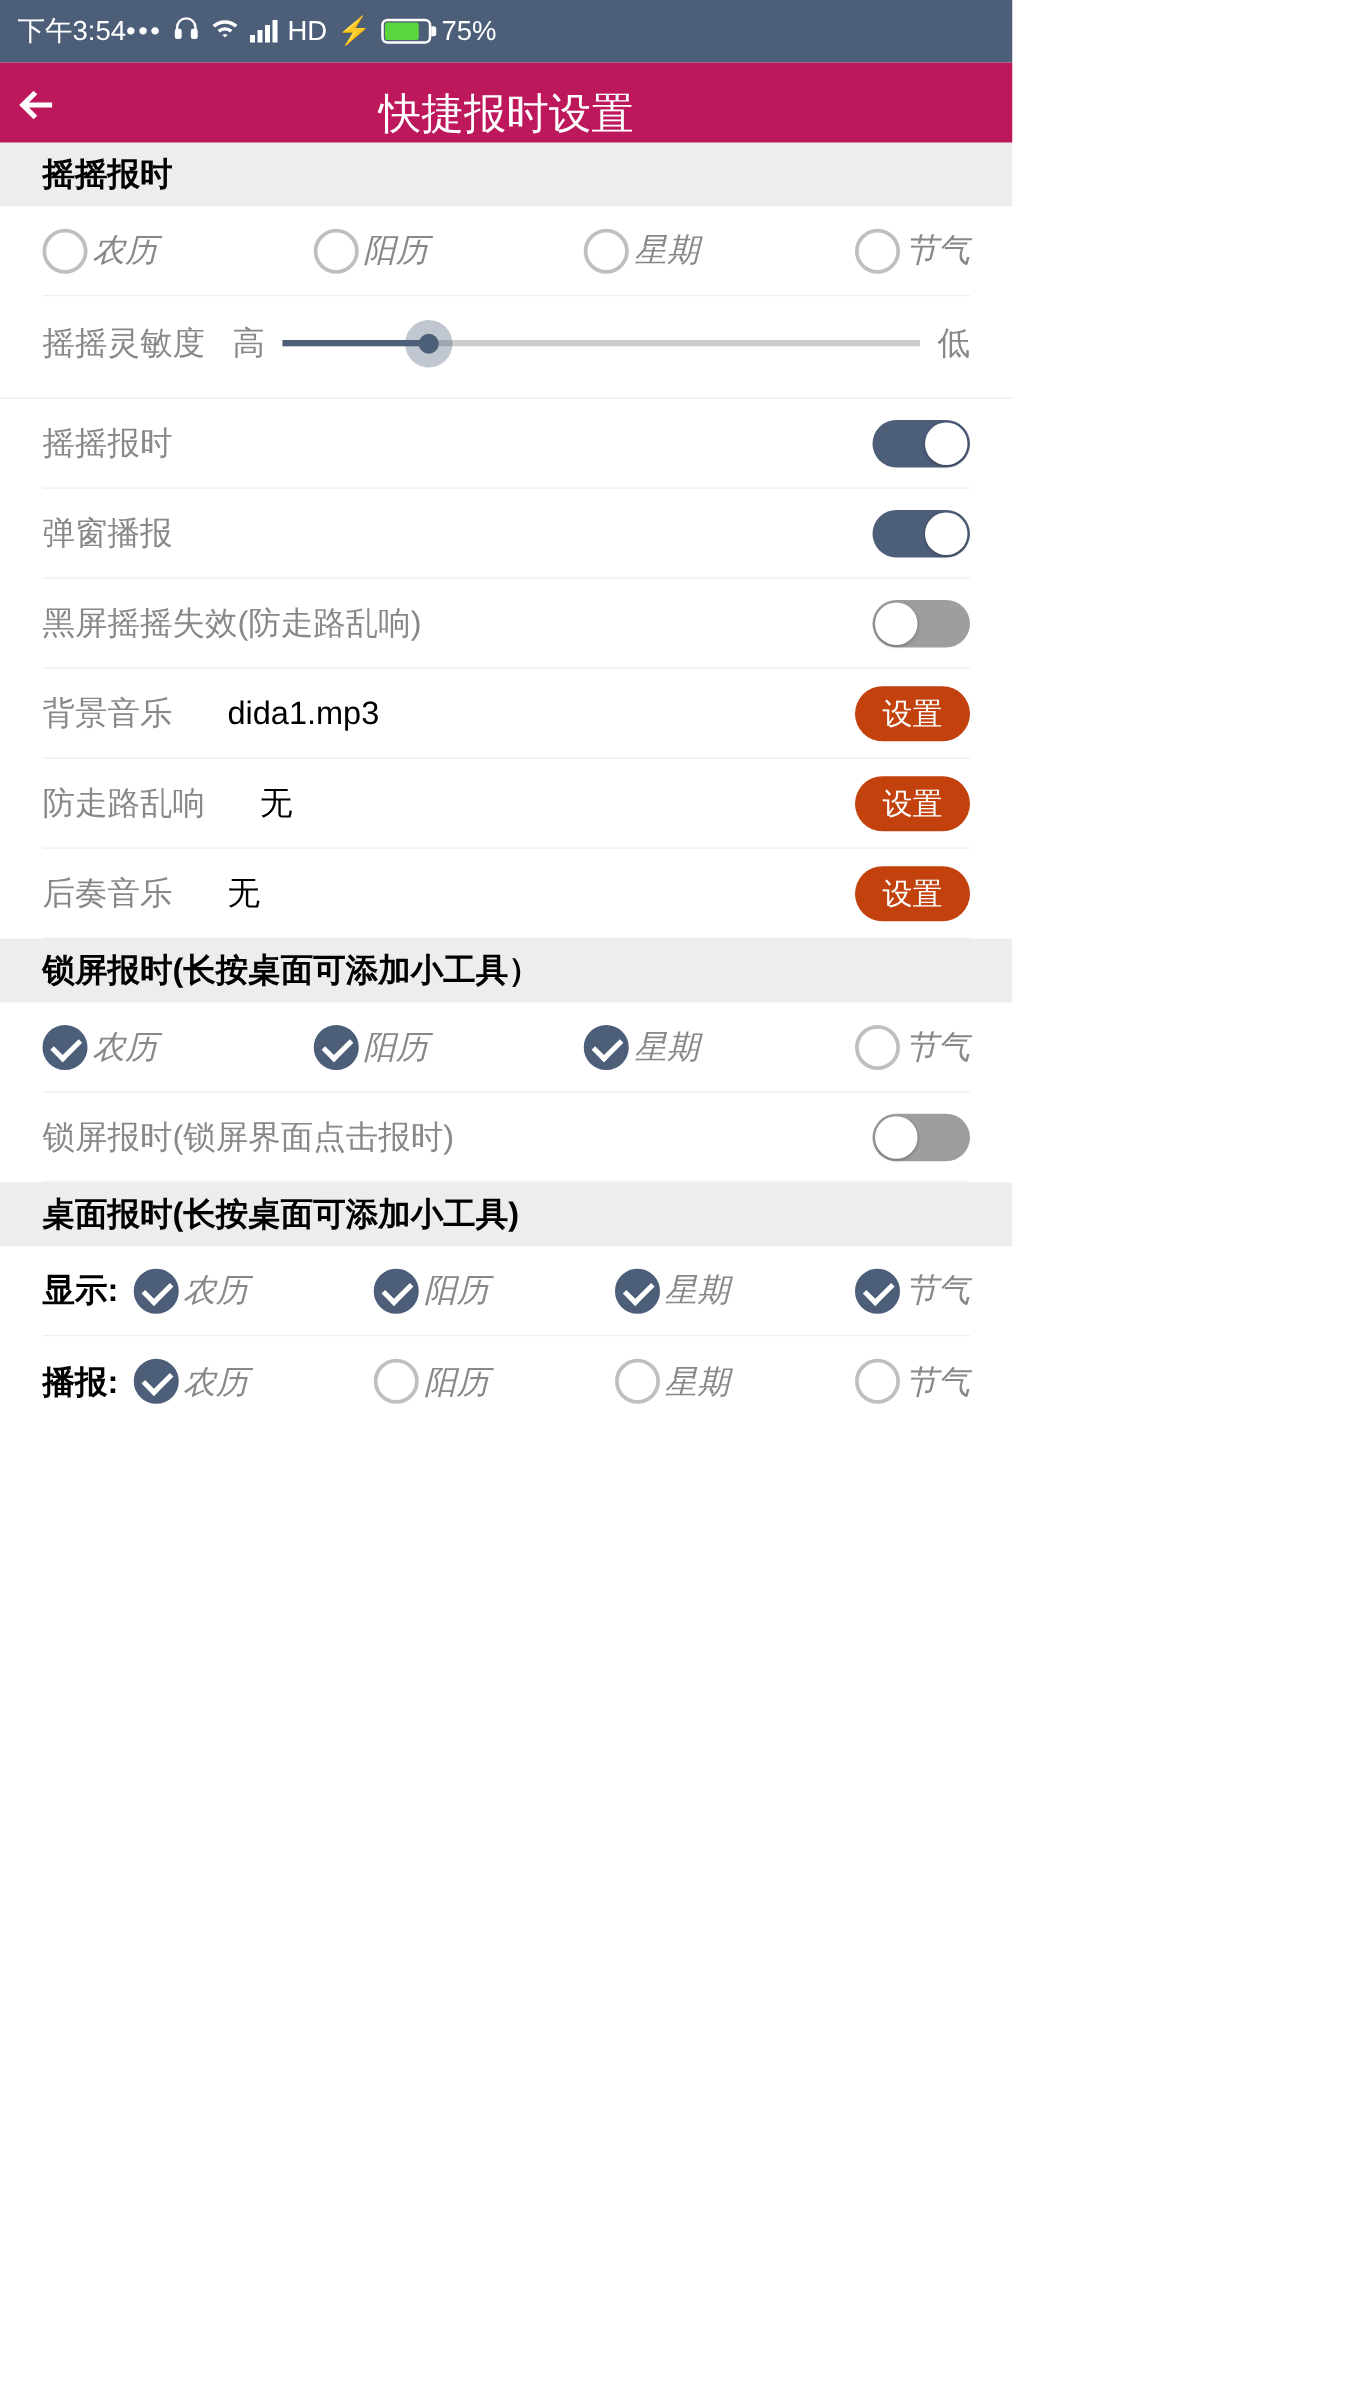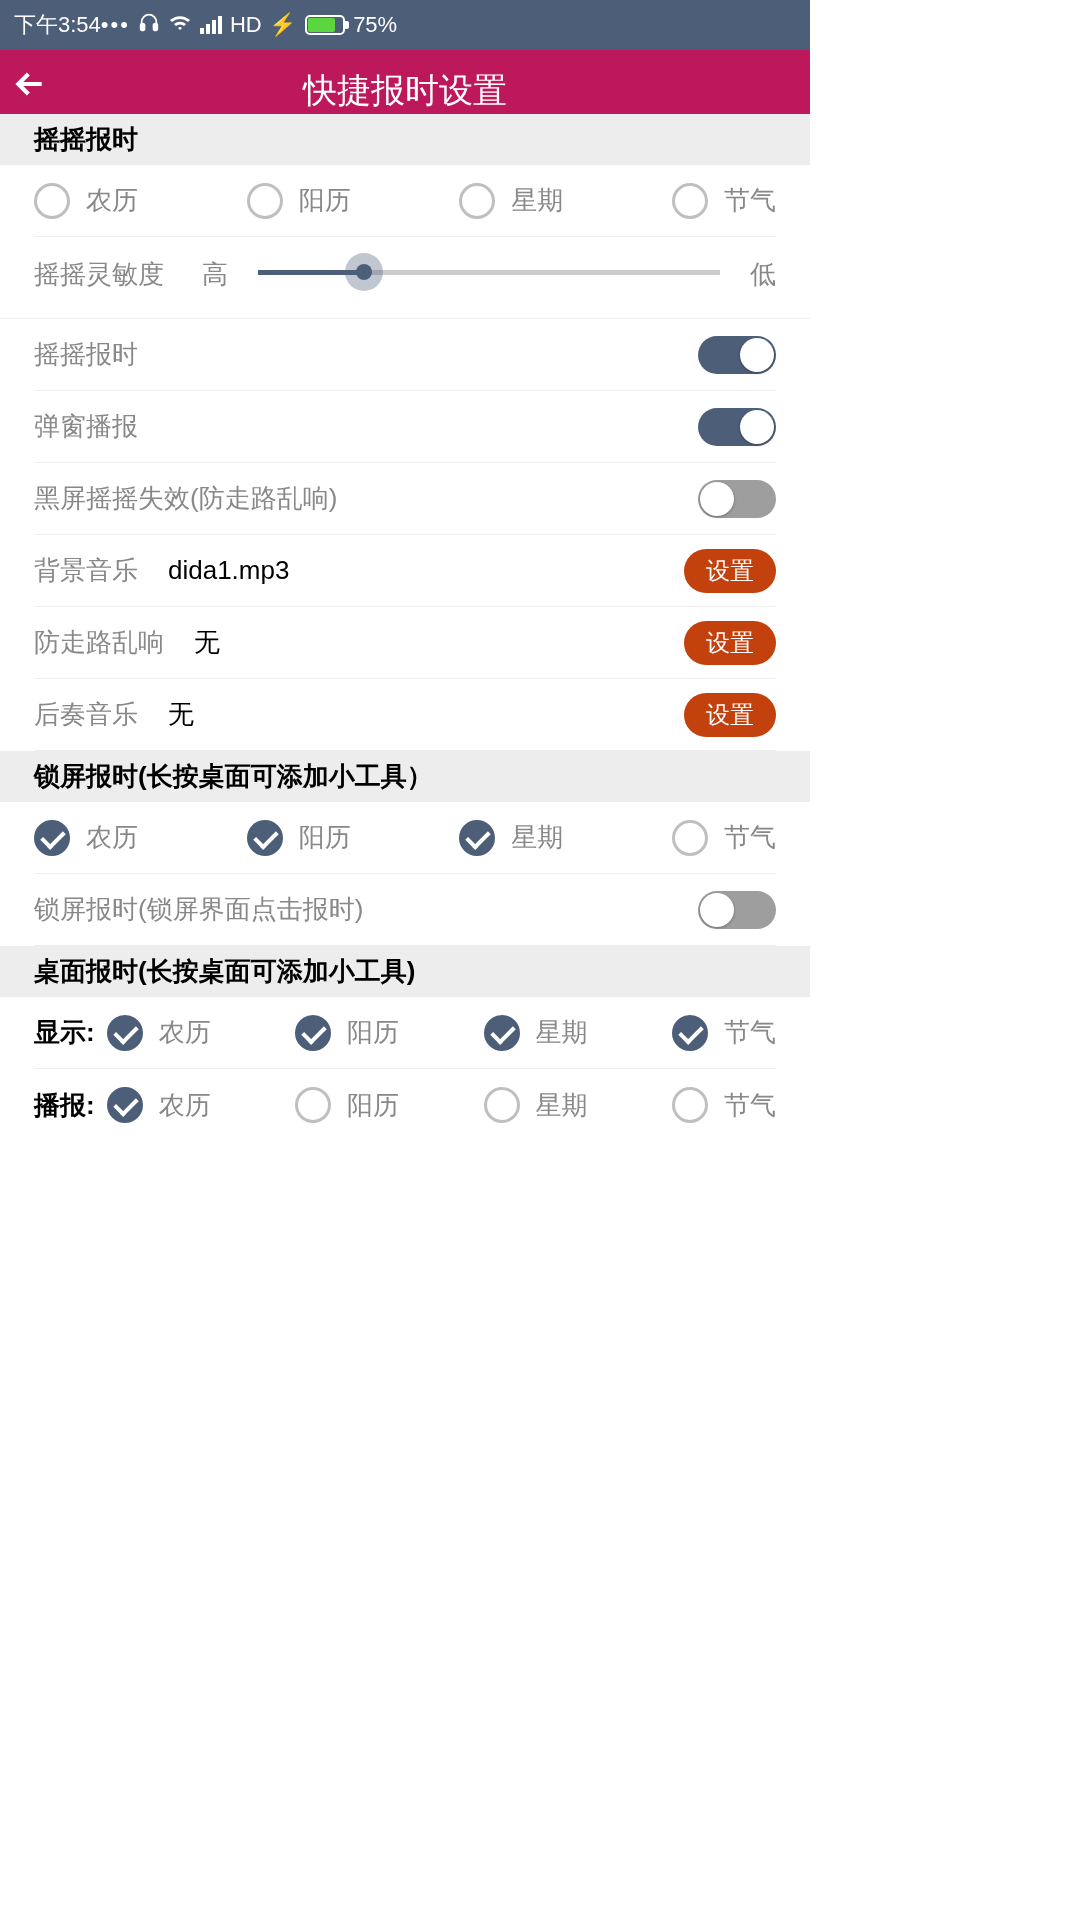--- a/index.html
+++ b/index.html
@@ -14,38 +14,38 @@
 .header { height:64px; background:#be185d; color:#fff; display:flex; align-items:flex-end; position:relative; }
 .back { width:60px; height:60px; display:flex; align-items:center; justify-content:center; cursor:pointer; }
 .back svg { stroke:#fff; }
 .title { font-size:34px; position:absolute; left:50%; transform:translateX(-50%); font-weight:400; }
 
 .section-header { background:#ededed; padding:8px 34px; font-size:26px; font-weight:700; color:#000; }
 
 .row { border-bottom:1px solid #eee; margin:0 34px; display:flex; align-items:center; min-height:72px; }
 
 .radio-row { display:flex; gap:0; justify-content:space-between; padding:14px 0; }
-.radio-item { display:flex; align-items:center; gap:16px; cursor:pointer; }
+.radio-item { display:flex; align-items:center; gap:4px; cursor:pointer;font-style:italic; }
 .radio { width:36px; height:36px; border:3px solid #bfbfbf; border-radius:50%; flex-shrink:0; }
 .radio.checked { background:#4d5e79; border-color:#4d5e79; position:relative; }
 .radio.checked::after { content:""; position:absolute; left:9px; top:3px; width:10px; height:18px; border-right:4px solid #fff; border-bottom:4px solid #fff; transform:rotate(45deg); }
 .radio-label { font-size:26px; color:#888; }
 
-.slider-row { padding:20px 34px 26px; display:flex; align-items:flex-start; gap:30px; border-bottom:1px solid #eee; margin:0; }
+.slider-row { padding:20px 34px 26px; display:flex; align-items:center; gap:14px; border-bottom:1px solid #eee; margin:0; }
 .slider-label { font-size:26px; color:#888; margin-right:8px; }
 .slider-end { font-size:26px; color:#888; }
 .slider { position:relative; flex:1; height:30px; display:flex; align-items:center; }
 .slider-track { width:100%; height:5px; background:#ccc; position:relative; }
 .slider-fill { position:absolute; left:0; top:0; height:5px; background:#4d5e79; width:23%; }
 .slider-thumb { position:absolute; left:23%; top:50%; transform:translate(-50%,-50%); width:38px; height:38px; border-radius:50%; background:rgba(77,94,121,0.35); }
 .slider-thumb::after { content:""; position:absolute; left:50%; top:50%; width:16px; height:16px; background:#4d5e79; border-radius:50%; transform:translate(-50%,-50%); }
 
 .setting-row { justify-content:space-between; }
 .setting-label { font-size:26px; color:#888; }
-.value-label { font-size:26px; color:#000; flex:1; margin-left:30px; }
+.value-label { font-size:26px; color:#000; flex:1; margin-left:44px; }
 
 .toggle { width:78px; height:38px; border-radius:20px; position:relative; cursor:pointer; }
 .toggle.on { background:#4d5e79; }
 .toggle.off { background:#9e9e9e; }
 .toggle-knob { position:absolute; top:2px; width:34px; height:34px; background:#fff; border-radius:50%; box-shadow:0 1px 3px rgba(0,0,0,0.3); }
 .toggle.on .toggle-knob { right:2px; }
 .toggle.off .toggle-knob { left:2px; }
 
 .pill-btn { background:#c2410c; color:#fff; font-size:24px; padding:6px 22px; border-radius:30px; cursor:pointer; }
 

